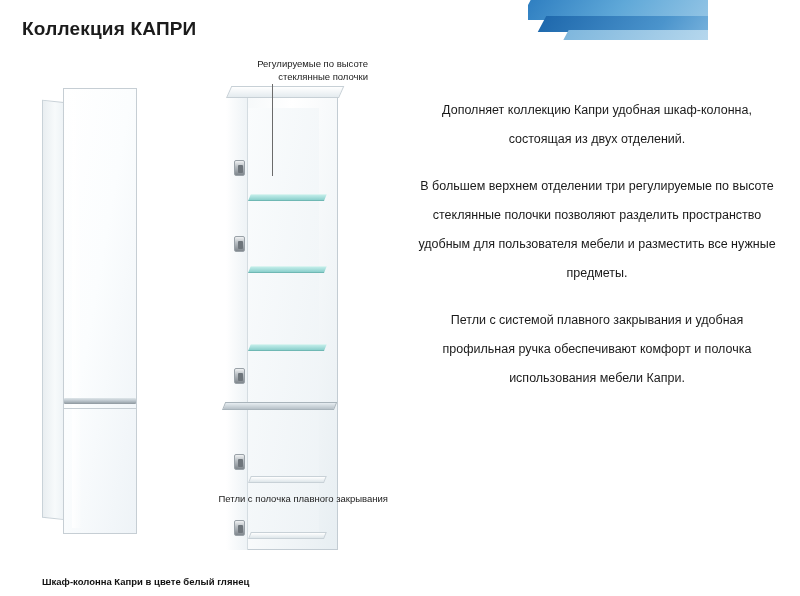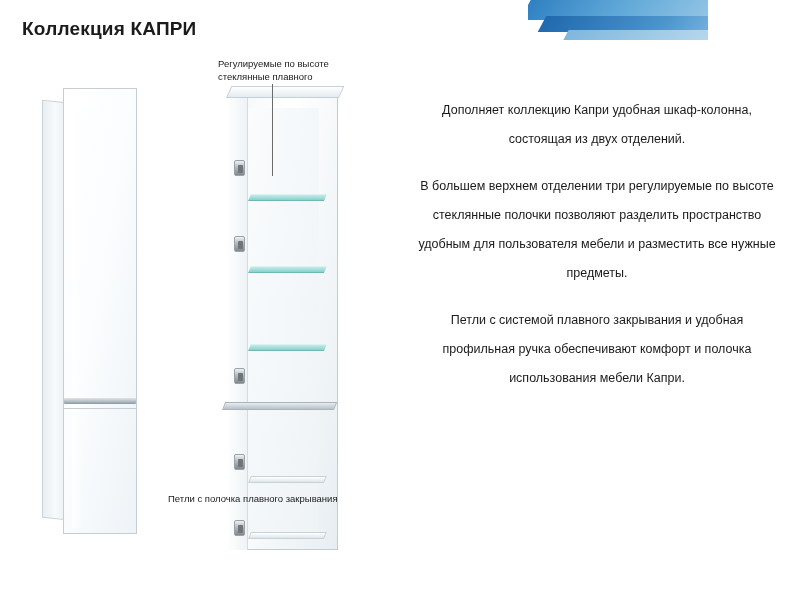--- a/index.html
+++ b/index.html
@@ -235,20 +235,21 @@
     background: #6e757b;
     border-radius: 1px;
   }
 
   
   .ann-label {
     position: absolute;
     font-size: 9.5px;
     color: #1a1a1a;
     line-height: 13px;
+    text-align: right;
   }
   .ann-line {
     position: absolute;
     background: #6b6b6b;
   }
   .caption {
     position: absolute;
     left: 42px;
     top: 576px;
     font-size: 9.5px;
@@ -296,31 +297,32 @@
 
       <div class="hinge" style="top:76px;"></div>
       <div class="hinge" style="top:152px;"></div>
       <div class="hinge" style="top:284px;"></div>
       <div class="hinge" style="top:370px;"></div>
       <div class="hinge" style="top:436px;"></div>
     </div>
 
     <div class="ann-label" style="left:218px; top:-3px; width:150px;">
       <div>Регулируемые по высоте</div>
-      <div>стеклянные плавного</div>
+      <div>стеклянные полочки</div>
     </div>
     <div class="ann-line" style="left:272px; top:24px; width:1px; height:92px;"></div>
 
     <div class="ann-label" style="left:168px; top:432px; width:220px;">
       <span>Петли с полочка плавного закрывания</span>
     </div>
     <div class="ann-line" style="left:242px; top:460px; width:1px; height:0px;"></div>
     <div class="ann-line" style="left:242px; top:432px; width:1px; height:0px;"></div>
   </div>
 
+  <div class="caption">Шкаф-колонна Капри в цвете белый глянец</div>
 
   <div class="text-col">
     <p>Дополняет коллекцию Капри удобная шкаф-колонна, состоящая из двух отделений.</p>
     <p>В большем верхнем отделении три регулируемые по высоте стеклянные полочки позволяют разделить пространство удобным для пользователя мебели и разместить все нужные предметы.</p>
     <p>Петли  с системой плавного закрывания и удобная профильная ручка обеспечивают комфорт и полочка использования мебели Капри.</p>
   </div>
 
 </div>
 
 </body></html>

